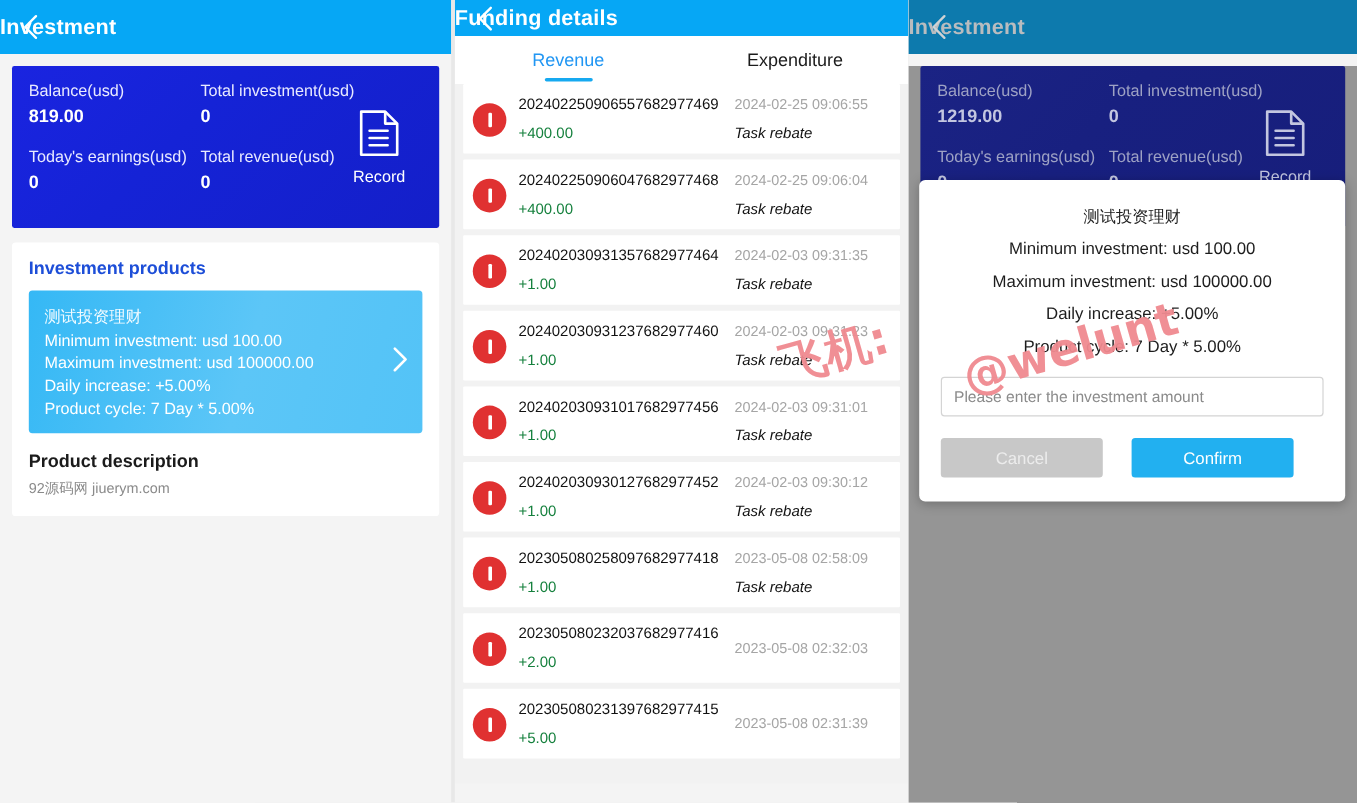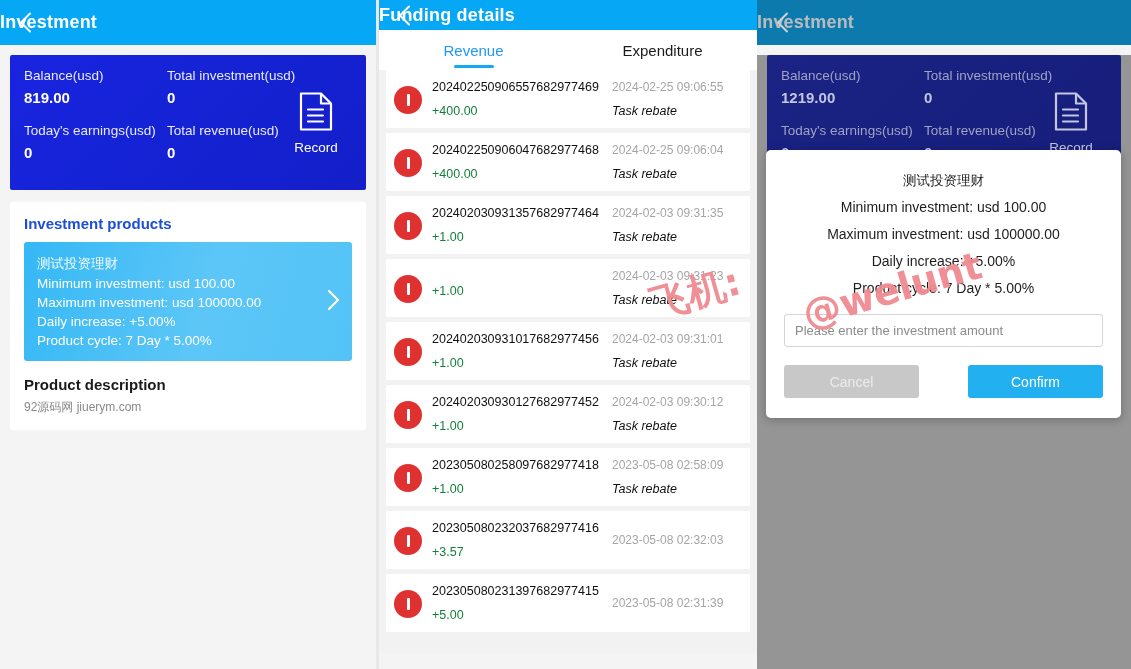--- a/index.html
+++ b/index.html
@@ -301,22 +301,22 @@
     padding: 0 10px;
     font-size: 13px;
     color: #111;
     font-family: "Liberation Sans", sans-serif;
     background: #ffffff;
     outline: none;
   }
   .modal-input::placeholder { color: #8b8b8b; }
   .modal-actions {
     display: flex;
-    justify-content: space-between;
     margin-top: 18px;
+    gap: 24px;
   }
   .btn {
     width: 135px;
     height: 33px;
     border: none;
     border-radius: 3px;
     font-size: 14px;
     font-family: "Liberation Sans", sans-serif;
     cursor: pointer;
   }
@@ -483,20 +483,21 @@
           <div class="tx-time">2024-02-03 09:31:35</div>
           <div class="tx-note">Task rebate</div>
         </div>
       </div>
 
       <div class="tx-row">
         <span class="tx-badge">
             <i class="tx-badge-bar"></i>
           </span>
         <div class="tx-left">
+          <div class="tx-id">202402030931237682977460</div>
           <div class="tx-amt">+1.00</div>
         </div>
         <div class="tx-right">
           <div class="tx-time">2024-02-03 09:31:23</div>
           <div class="tx-note">Task rebate</div>
         </div>
       </div>
 
       <div class="tx-row">
         <span class="tx-badge">
@@ -539,21 +540,21 @@
           <div class="tx-note">Task rebate</div>
         </div>
       </div>
 
       <div class="tx-row">
         <span class="tx-badge">
             <i class="tx-badge-bar"></i>
           </span>
         <div class="tx-left">
           <div class="tx-id">202305080232037682977416</div>
-          <div class="tx-amt">+3.57</div>
+          <div class="tx-amt">+2.00</div>
         </div>
         <div class="tx-right centered">
           <div class="tx-time">2023-05-08 02:32:03</div>
         </div>
       </div>
 
       <div class="tx-row">
         <span class="tx-badge">
             <i class="tx-badge-bar"></i>
           </span>

